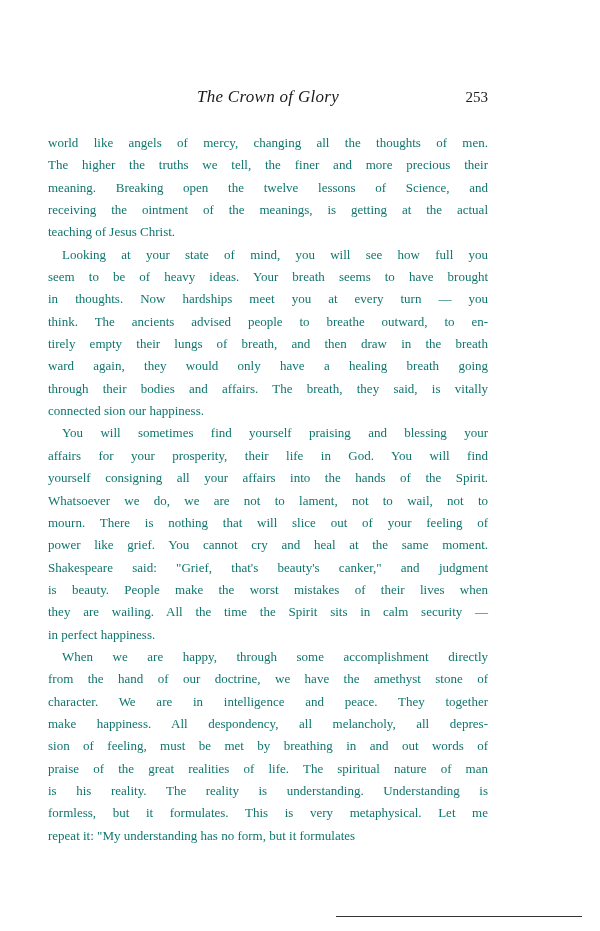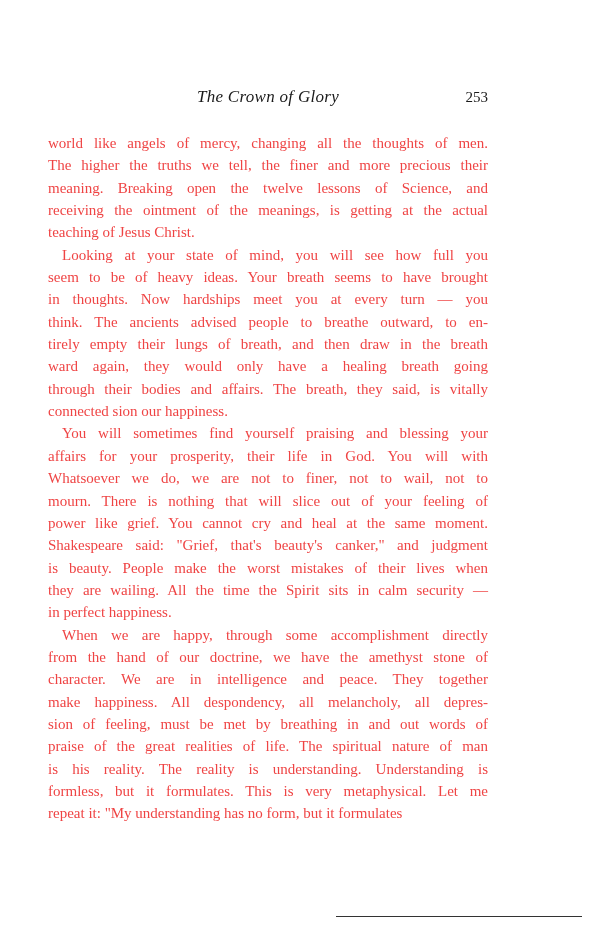--- a/index.html
+++ b/index.html
@@ -11,22 +11,22 @@
   }
   .running-title {
     position:absolute; left:0; right:0; text-align:center; top:0;
     font-style:italic; font-size:17px; letter-spacing:0.3px;
   }
   .page-number {
     position:absolute; right:0; top:2px; font-size:15px;
   }
   .body-text {
     position:absolute; top:124px; left:48px; width:440px;
-    font-family:"Liberation Serif", serif; font-size:15px; line-height:22.35px;
-    color:#ef4444;
+    font-family:"Liberation Serif", serif; font-size:13px; line-height:22.35px;
+    color:#0f766e;
   }
   .line { display:block; white-space:nowrap; text-align:justify; text-align-last:justify; height:22.35px; }
   .line.last { text-align-last:left; }
   .line.indent { padding-left:14px; }
   .bottom-rule {
     position:absolute; top:908px; left:336px; width:246px; height:1px; background:#333;
   }
 </style>
 </head>
 <body>
@@ -50,22 +50,23 @@
         <span class="line">seem to be of heavy ideas. Your breath seems to have brought</span>
         <span class="line">in thoughts. Now hardships meet you at every turn — you</span>
         <span class="line">think. The ancients advised people to breathe outward, to en-</span>
         <span class="line">tirely empty their lungs of breath, and then draw in the breath</span>
         <span class="line">ward again, they would only have a healing breath going</span>
         <span class="line">through their bodies and affairs. The breath, they said, is vitally</span>
         <span class="line last">connected sion our happiness.</span>
       </div>
       <div>
         <span class="line indent">You will sometimes find yourself praising and blessing your</span>
-        <span class="line">affairs for your prosperity, their life in God. You will with</span>
-        <span class="line">Whatsoever we do, we are not to finer, not to wail, not to</span>
+        <span class="line">affairs for your prosperity, their life in God. You will find</span>
+        <span class="line">yourself consigning all your affairs into the hands of the Spirit.</span>
+        <span class="line">Whatsoever we do, we are not to lament, not to wail, not to</span>
         <span class="line">mourn. There is nothing that will slice out of your feeling of</span>
         <span class="line">power like grief. You cannot cry and heal at the same moment.</span>
         <span class="line">Shakespeare said: "Grief, that's beauty's canker," and judgment</span>
         <span class="line">is beauty. People make the worst mistakes of their lives when</span>
         <span class="line">they are wailing. All the time the Spirit sits in calm security —</span>
         <span class="line last">in perfect happiness.</span>
       </div>
       <div>
         <span class="line indent">When we are happy, through some accomplishment directly</span>
         <span class="line">from the hand of our doctrine, we have the amethyst stone of</span>

